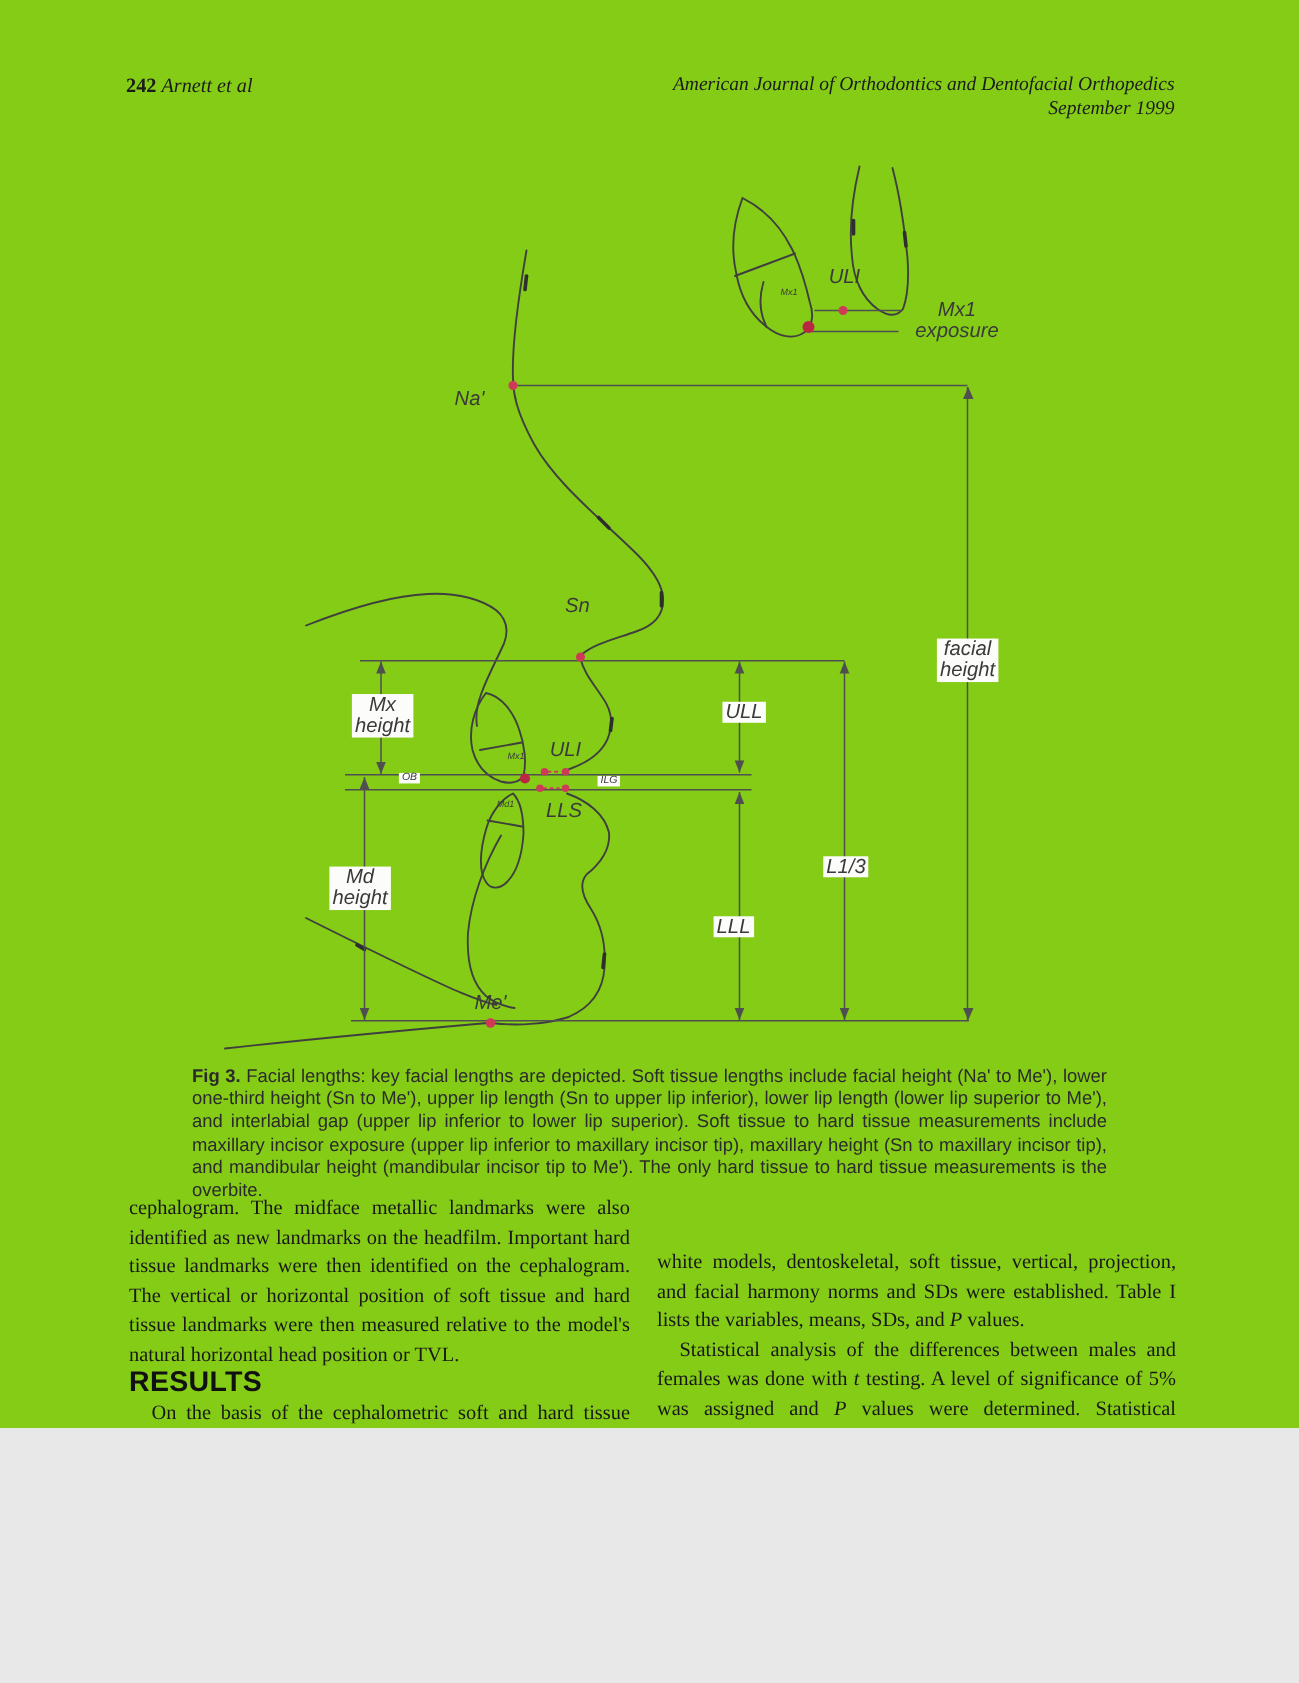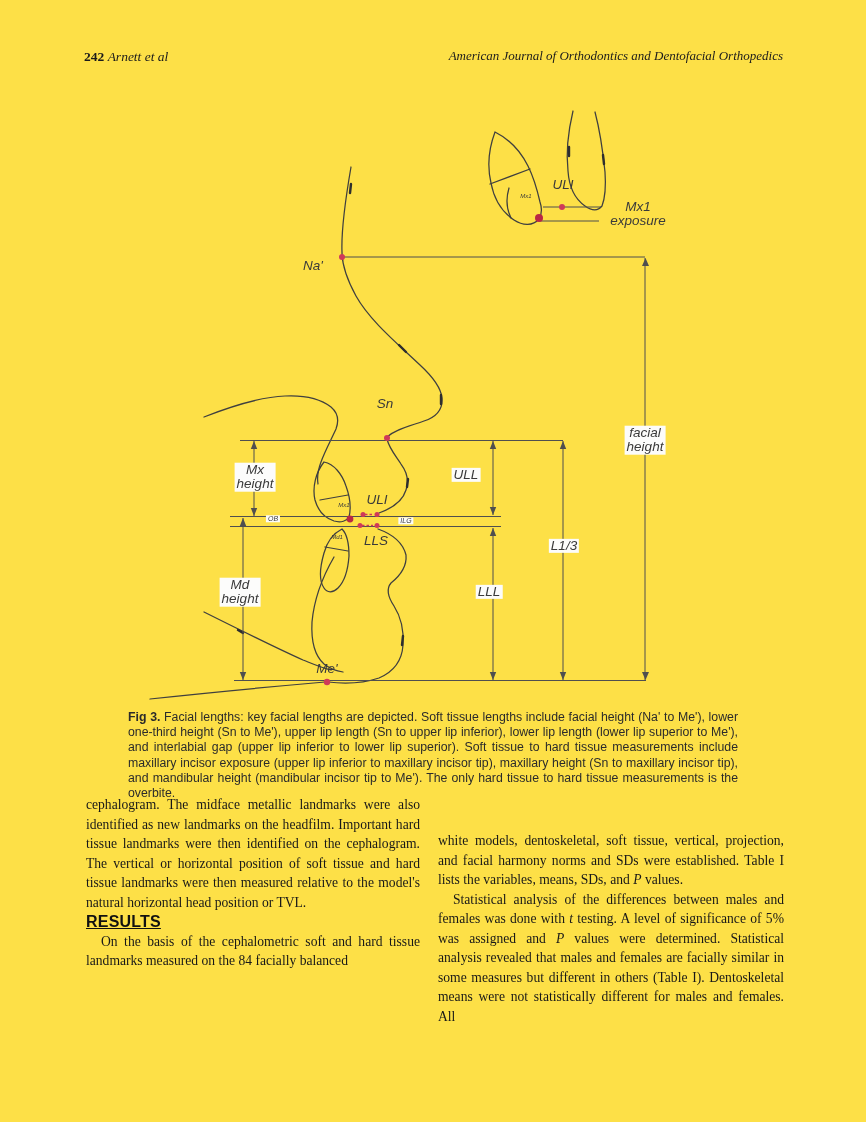--- a/index.html
+++ b/index.html
@@ -1,16 +1,16 @@
 <!DOCTYPE html>
 <html><head>
 <meta charset="utf-8">
 <style>
   html,body{margin:0;padding:0;background:#e8e8e8;}
-  #page{position:relative;width:866px;height:1122px;background:#fde047;margin:0 auto;
+  #page{position:relative;width:866px;height:952px;background:#84cc16;margin:0 auto;
         font-family:"Liberation Serif", serif;color:#1b1b1b;overflow:hidden;}
   .abs{position:absolute;}
   
   .hdr-left{left:84px;top:49px;font-size:13.5px;}
   .hdr-left b{font-family:"Liberation Serif",serif;}
   .hdr-left i{font-style:italic;}
   .hdr-right{right:83px;top:48px;text-align:right;font-style:italic;font-size:13px;line-height:16px;}
   
   .lbl{position:absolute;transform:translate(-50%,-50%);font-family:"Liberation Sans",sans-serif;
        font-size:13.5px;line-height:1.06;color:#3a3a3a;text-align:center;white-space:pre-line;font-style:italic;}
@@ -20,35 +20,36 @@
   
   .caption{left:128px;top:710px;width:610px;font-family:"Liberation Sans",sans-serif;
            font-size:12.3px;line-height:15.2px;color:#2b2b2b;text-align:justify;}
   .caption b{font-weight:bold;}
   
   .col{font-size:13.6px;line-height:19.5px;text-align:justify;color:#181818;}
   .col-left{left:86px;top:795px;width:334px;}
   .col-right{left:438px;top:831px;width:346px;}
   .col p{margin:0;}
   .col p.ind{text-indent:15px;}
-  .results-h{font-family:"Liberation Sans",sans-serif;font-weight:bold;font-size:16px;
-             letter-spacing:.2px;margin:9px 0 7px 0;text-align:left;color:#111;text-decoration:underline;}
+  .results-h{font-family:"Liberation Sans",sans-serif;font-weight:bold;font-size:19px;
+             letter-spacing:.2px;margin:9px 0 7px 0;text-align:left;color:#111;}
   .col i{font-style:italic;}
 </style>
 </head>
 <body>
 
 <div id="page">
 
   <div class="abs hdr-left">
     <b>242</b>
     <i>Arnett et al</i>
   </div>
   <div class="abs hdr-right">
     <div>American Journal of Orthodontics and Dentofacial Orthopedics</div>
+    <div>September 1999</div>
   </div>
 
   <svg class="abs" style="left:0;top:0" width="866" height="760" viewBox="0 0 866 760">
 
     <g stroke="#3f3f3f" stroke-width="1.25" fill="none" stroke-linecap="round">
       <path d="M 351,167 C 346,196 341,228 342,252 C 342,262 344,274 356,296 C 370,321 398,344 420,365 C 433,377 441,388 442,398 C 443,410 436,417 424,421 C 410,426 396,429 387,437"></path>
       <path d="M 387,439 C 389,448 395,455 401,464 C 407,472 409,481 406,490 C 403,500 393,508 379,513"></path>
       <path d="M 378,529 C 392,534 403,543 406,555 C 407,566 401,575 391,583 C 386,589 388,597 394,606 C 401,617 404,630 403,645 C 402,661 393,672 379,678 C 364,683 344,684 328,682"></path>
       <path d="M 150,699 C 205,693 268,687 325,682"></path>
       <path d="M 204,612 C 238,629 274,647 303,660 C 313,664 322,668 331,670"></path>
@@ -133,23 +134,23 @@
   <div class="lbl" style="left:377px;top:500px">ULI</div>
   <div class="lbl" style="left:376px;top:541px">LLS</div>
   <div class="lbl lbl-sm wbg" style="left:406px;top:521px">ILG</div>
   <div class="lbl lbl-sm wbg" style="left:273px;top:519px">OB</div>
   <div class="lbl lbl-xs" style="left:344px;top:505px">Mx1</div>
   <div class="lbl lbl-xs" style="left:337px;top:537px">Md1</div>
   <div class="lbl wbg" style="left:255px;top:477px">Mx
 height</div>
   <div class="lbl wbg" style="left:240px;top:592px">Md
 height</div>
-  <div class="lbl wbg" style="left:466px;top:475px">ULL</div>
-  <div class="lbl wbg" style="left:489px;top:592px">LLL</div>
-  <div class="lbl wbg" style="left:564px;top:546px">L1/3</div>
+  <div class="lbl wbg" style="left:496px;top:475px">ULL</div>
+  <div class="lbl wbg" style="left:489px;top:618px">LLL</div>
+  <div class="lbl wbg" style="left:564px;top:578px">L1/3</div>
   <div class="lbl wbg" style="left:645px;top:440px">facial
 height</div>
 
   <div class="abs caption">
     <b>Fig 3.</b><span> Facial lengths: key facial lengths are depicted. Soft tissue lengths include facial height (Na' to Me'), lower one-third height (Sn to Me'), upper lip length (Sn to upper lip inferior), lower lip length (lower lip superior to Me'), and interlabial gap (upper lip inferior to lower lip superior). Soft tissue to hard tissue measurements include maxillary incisor exposure (upper lip inferior to maxillary incisor tip), maxillary height (Sn to maxillary incisor tip), and mandibular height (mandibular incisor tip to Me'). The only hard tissue to hard tissue measurements is the overbite.</span>
   </div>
 
   <div class="abs col col-left">
     <p>cephalogram. The midface metallic landmarks were also identified as new landmarks on the headfilm. Important hard tissue landmarks were then identified on the cephalogram. The vertical or horizontal position of soft tissue and hard tissue landmarks were then measured relative to the model's natural horizontal head position or TVL.</p>
     <p class="results-h">RESULTS</p>

